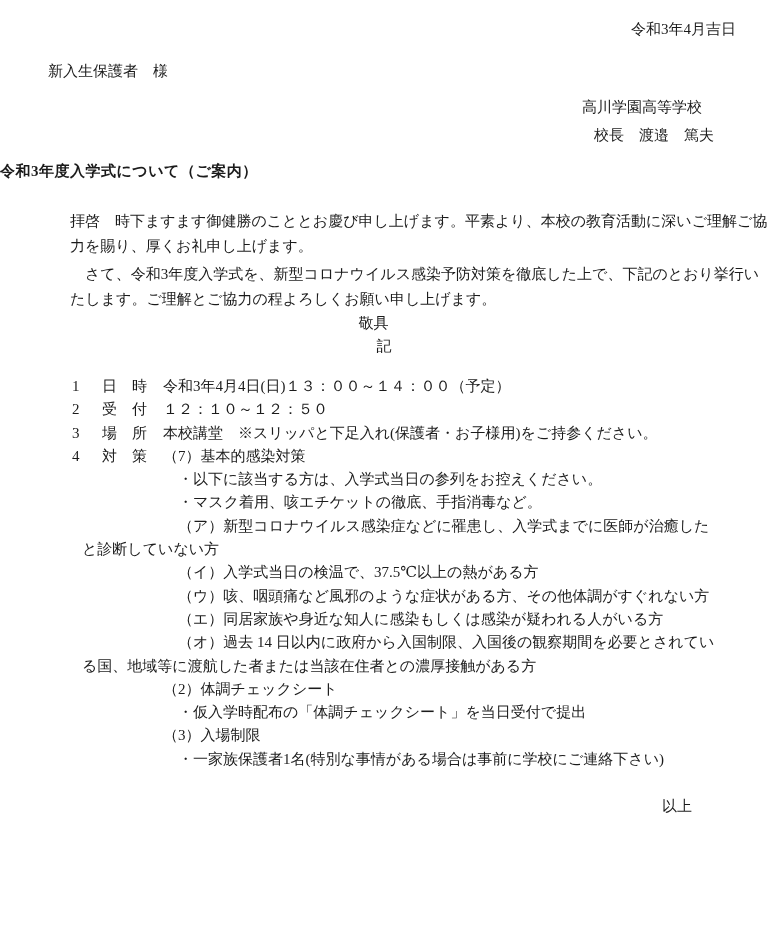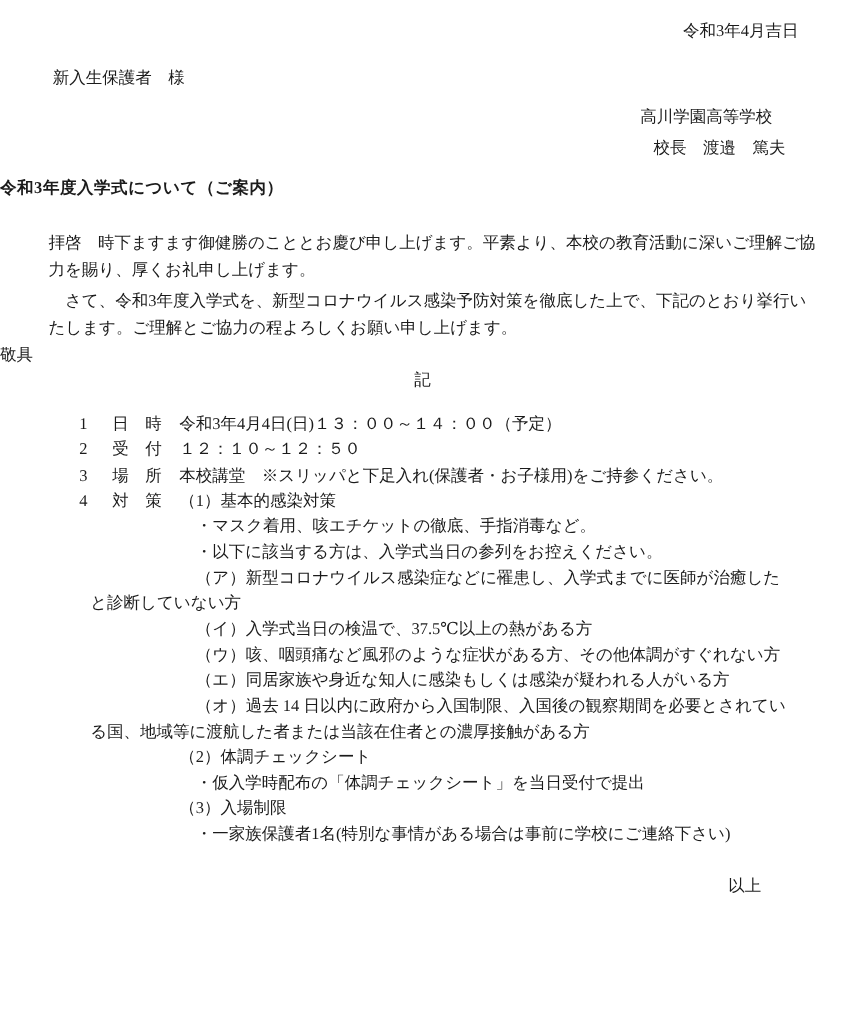--- a/index.html
+++ b/index.html
@@ -6,37 +6,37 @@
   body {
     width: 768px; height: 932px;
     background: #ffffff;
     color: #1b1b1b;
     font-family: "Liberation Serif", "DejaVu Serif", serif;
     font-size: 15px;
     overflow: hidden;
   }
   .page { position: relative; width: 768px; height: 932px; background: #fff; }
 
-  .doc-date   { margin-top: 18px; line-height: 23px; text-align: right; padding-right: 42px; }
+  .doc-date   { margin-top: 18px; line-height: 23px; text-align: right; padding-right: 32px; }
   .recipient  { margin-top: 19px; line-height: 23px; margin-left: 48px; }
   .sender     { margin-top: 10px; margin-left: 582px; }
   .sender .sender-line { line-height: 28px; white-space: nowrap; }
   .sender .sender-line.principal { text-indent: 12px; }
 
   .doc-title  {
     margin-top: 11px; line-height: 23px; text-align: left;
     font-weight: 700; letter-spacing: 0.5px;
   }
 
-  .body-para  { margin-left: 44px; margin-right: 40px; font-family: Liberation Serif, serif; }
+  .body-para  { margin-left: 70px; margin-right: 40px; font-family: Liberation Serif, serif; }
   .para1      { margin-top: 26px; }
   .para2      { margin-top: 3px; }
   .body-line  { line-height: 25px; white-space: nowrap; }
 
-  .keigu      { line-height: 23px; text-align: left; padding-right: 21px; }
+  .keigu      { line-height: 23px; text-align: center; padding-right: 21px; }
   .ki         { line-height: 23px; text-align: center; }
 
   .kigaki     { margin-top: 17px; }
   .k-row      { display: flex; line-height: 23.3px; margin-left: 72px; white-space: nowrap; }
   .k-row .num { display: inline-block; width: 30px; flex: none; }
   .k-row .lbl { display: inline-block; width: 61px; flex: none; white-space: pre; }
   .k-sub      { line-height: 23.3px; white-space: nowrap; }
   .ind-a      { margin-left: 163px; }
   .ind-b      { margin-left: 178px; }
   .ind-c      { margin-left: 82px; }
@@ -91,25 +91,25 @@
 
     <div class="k-row">
       <span class="num">3</span>
       <span class="lbl">場　所</span>
       <span class="val">本校講堂　※スリッパと下足入れ(保護者・お子様用)をご持参ください。</span>
     </div>
 
     <div class="k-row">
       <span class="num">4</span>
       <span class="lbl">対　策</span>
-      <span class="val">（1）基本的感染対策</span>
+      <span class="val">（7）基本的感染対策</span>
     </div>
 
+    <div class="k-sub ind-b">・以下に該当する方は、入学式当日の参列をお控えください。</div>
     <div class="k-sub ind-b">・マスク着用、咳エチケットの徹底、手指消毒など。</div>
-    <div class="k-sub ind-b">・以下に該当する方は、入学式当日の参列をお控えください。</div>
     <div class="k-sub ind-b">（ア）新型コロナウイルス感染症などに罹患し、入学式までに医師が治癒した</div>
     <div class="k-sub ind-c">と診断していない方</div>
     <div class="k-sub ind-b">（イ）入学式当日の検温で、37.5℃以上の熱がある方</div>
     <div class="k-sub ind-b">（ウ）咳、咽頭痛など風邪のような症状がある方、その他体調がすぐれない方</div>
     <div class="k-sub ind-b">（エ）同居家族や身近な知人に感染もしくは感染が疑われる人がいる方</div>
     <div class="k-sub ind-b">（オ）過去 14 日以内に政府から入国制限、入国後の観察期間を必要とされてい</div>
     <div class="k-sub ind-c">る国、地域等に渡航した者または当該在住者との濃厚接触がある方</div>
     <div class="k-sub ind-a">（2）体調チェックシート</div>
     <div class="k-sub ind-b">・仮入学時配布の「体調チェックシート」を当日受付で提出</div>
     <div class="k-sub ind-a">（3）入場制限</div>

